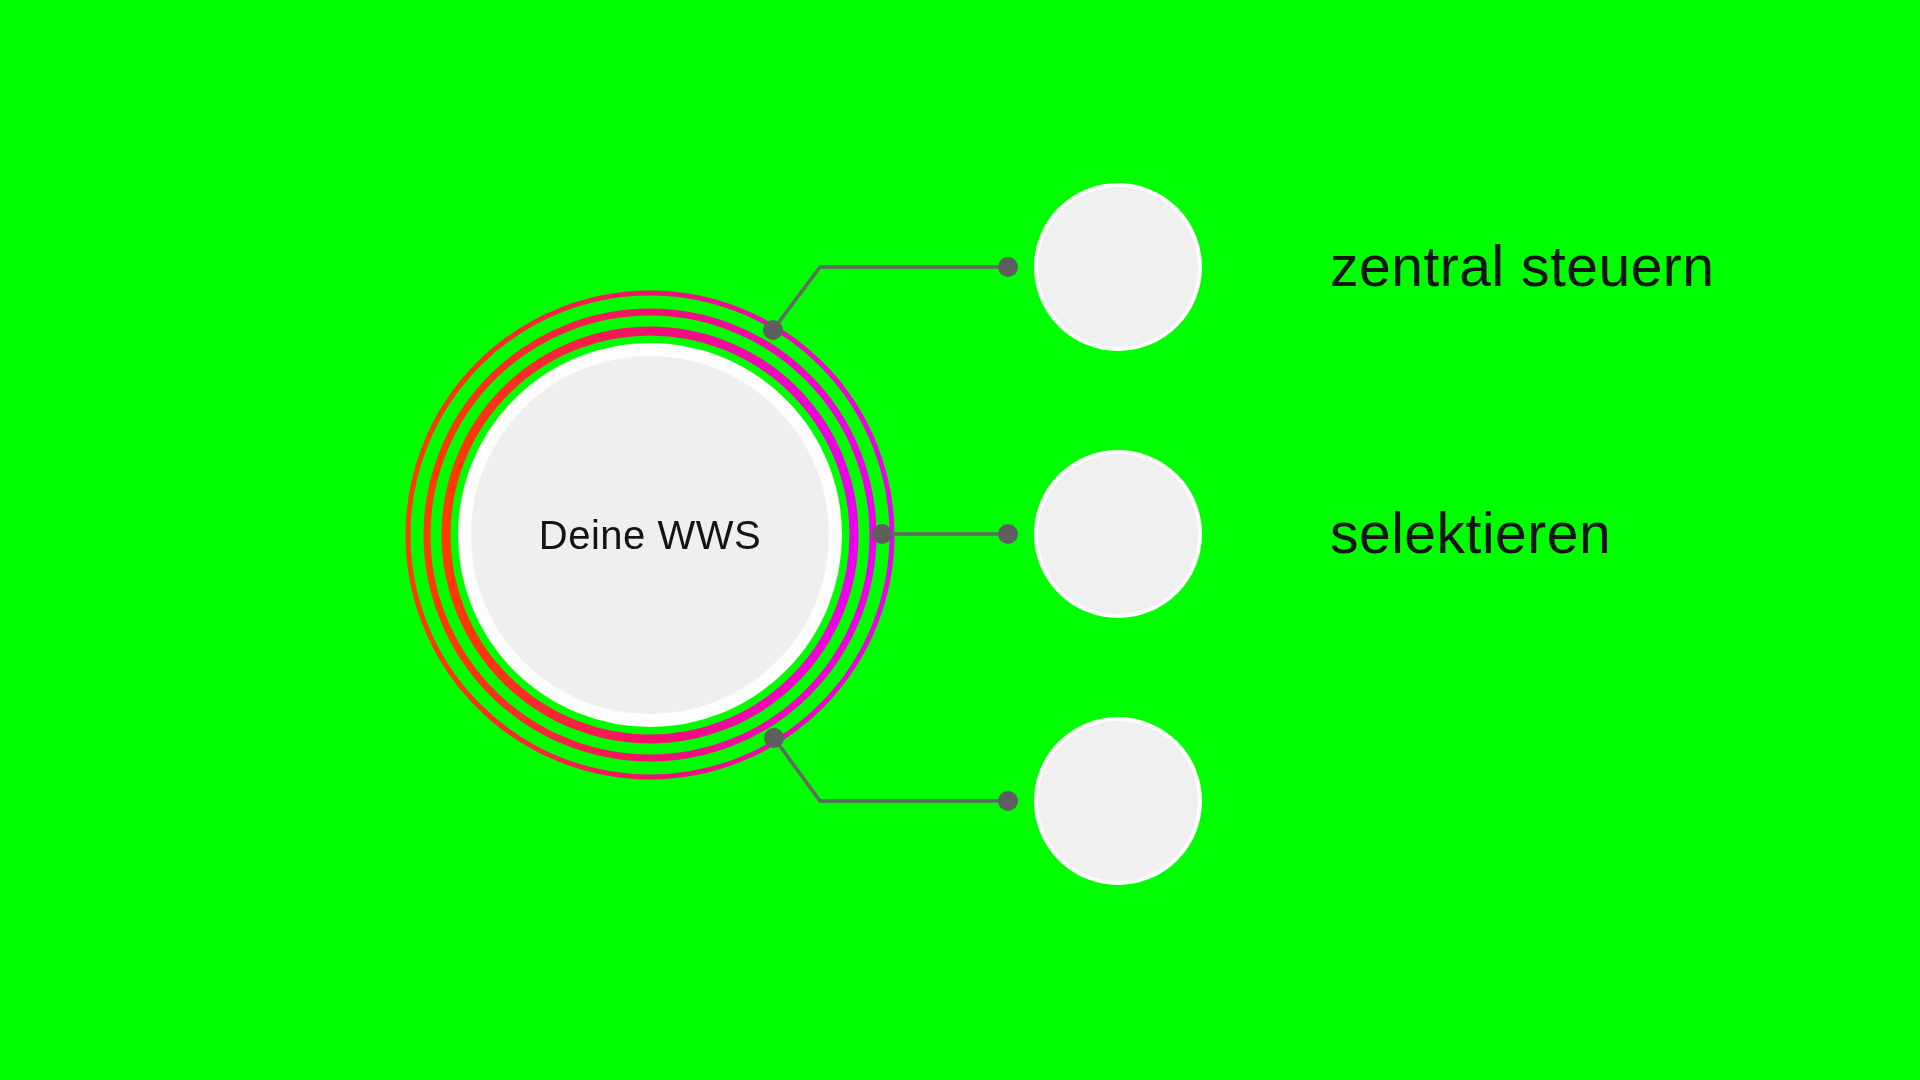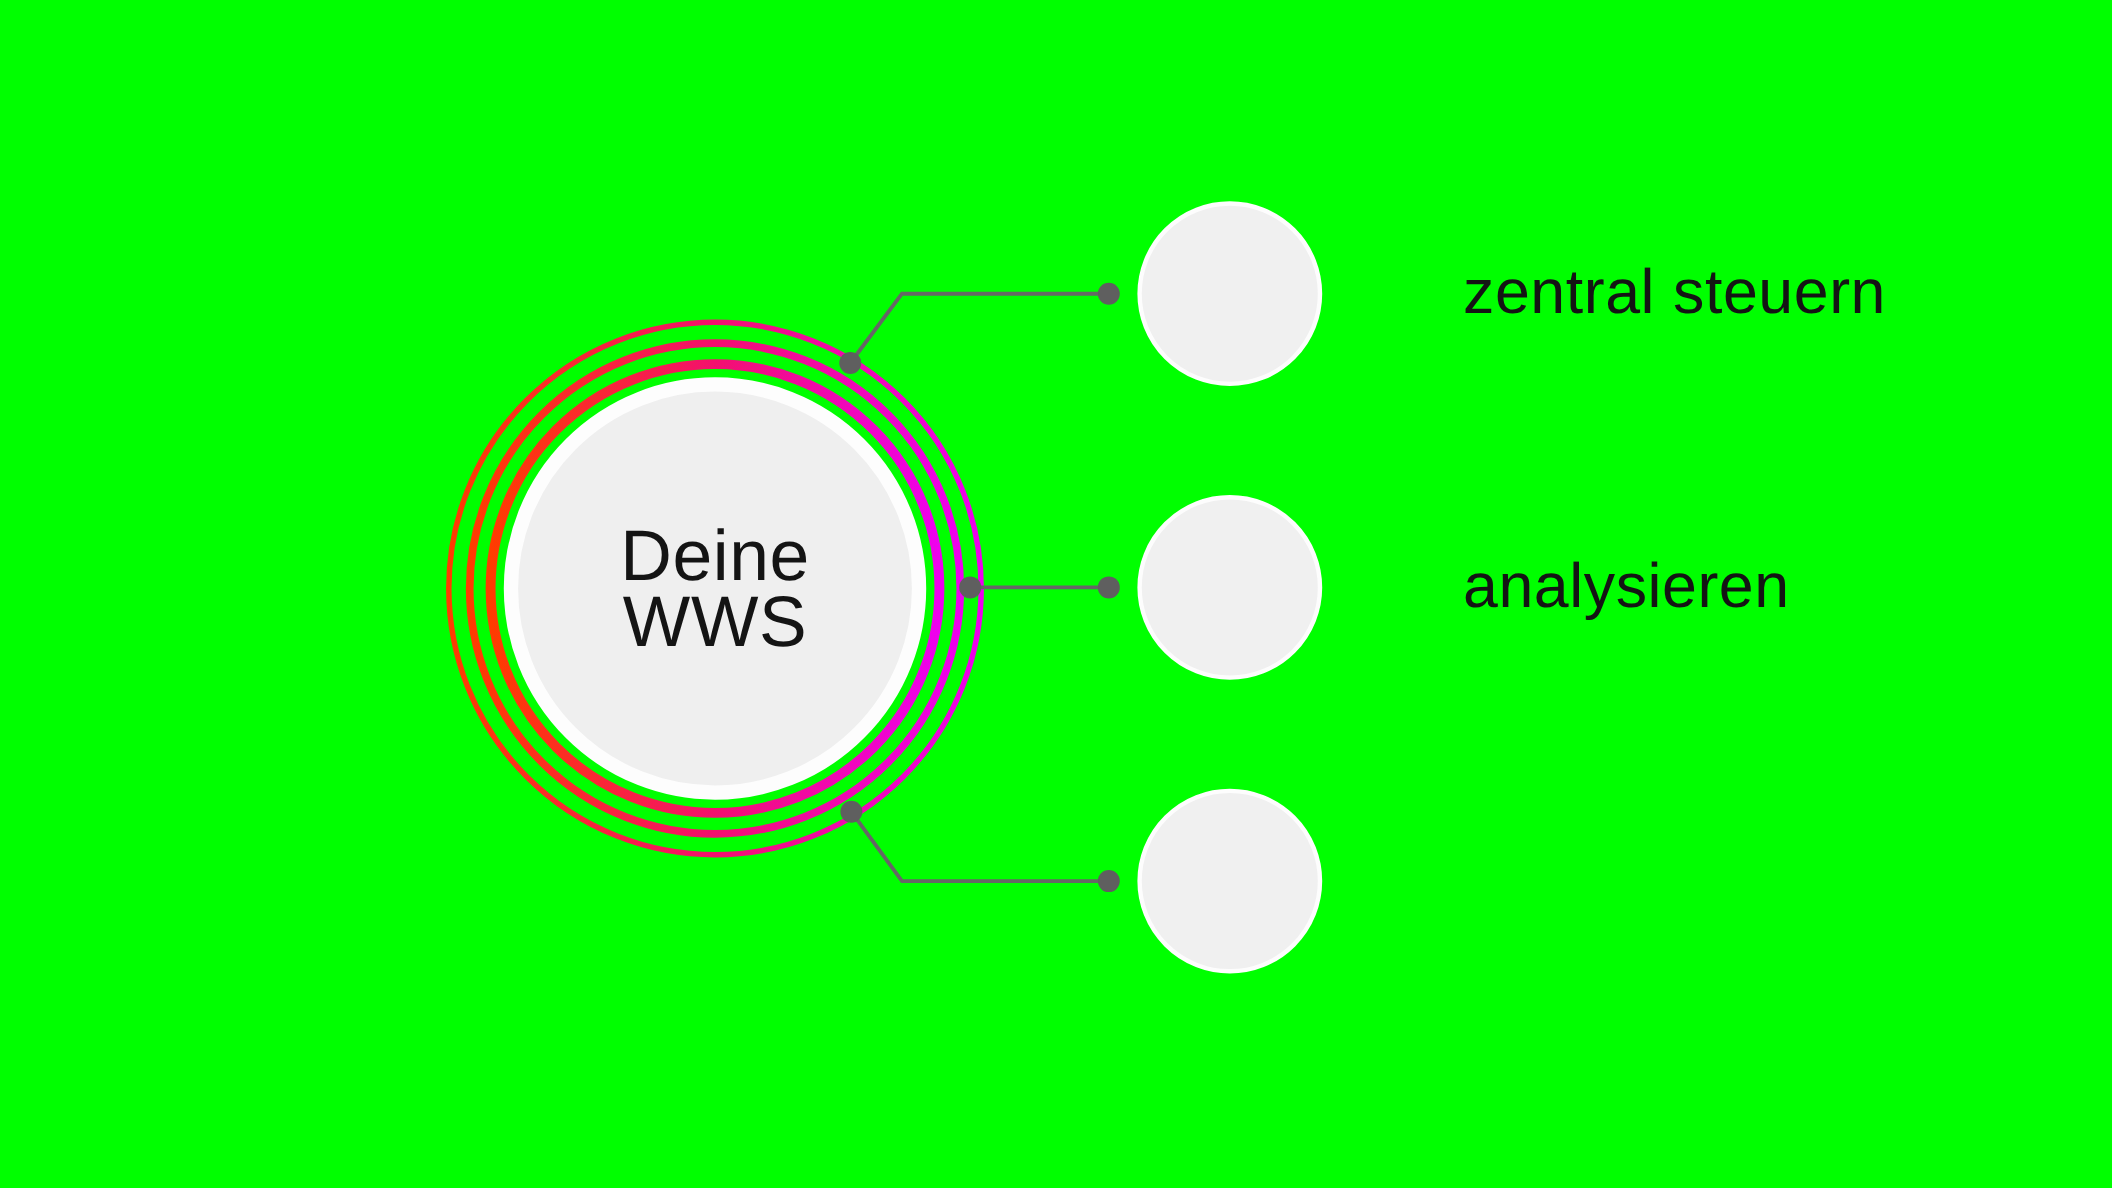--- a/index.html
+++ b/index.html
@@ -30,21 +30,21 @@
     border-radius: 50%;
     background: var(--center-fill, #efefef);
     border: 13px solid var(--circle-rim, #fdfdfd);
     display: flex;
     align-items: center;
     justify-content: center;
     text-align: center;
   }
   .center-text {
     color: var(--text, #141414);
-    font-size: 65px;
+    font-size: 40px;
     line-height: 60px;
     letter-spacing: 0.5px;
   }
   .center-text span { display: block; }
   .node-circle {
     position: absolute;
     width: 168px;
     height: 168px;
     box-sizing: border-box;
     border-radius: 50%;
@@ -104,17 +104,17 @@
   <div class="center-circle">
     <div class="center-text">
       <span>Deine WWS</span>
     </div>
   </div>
 
   <div class="node-circle" style="left:1034px; top:183px;"></div>
   <div class="node-label" style="top:267px;">zentral steuern</div>
 
   <div class="node-circle" style="left:1034px; top:450px;"></div>
-  <div class="node-label" style="top:534px;">analysieren</div>
+  <div class="node-label" style="top:534px;">selektieren</div>
 
   <div class="node-circle" style="left:1034px; top:717px;"></div>
 
 </div>
 
 </body></html>

